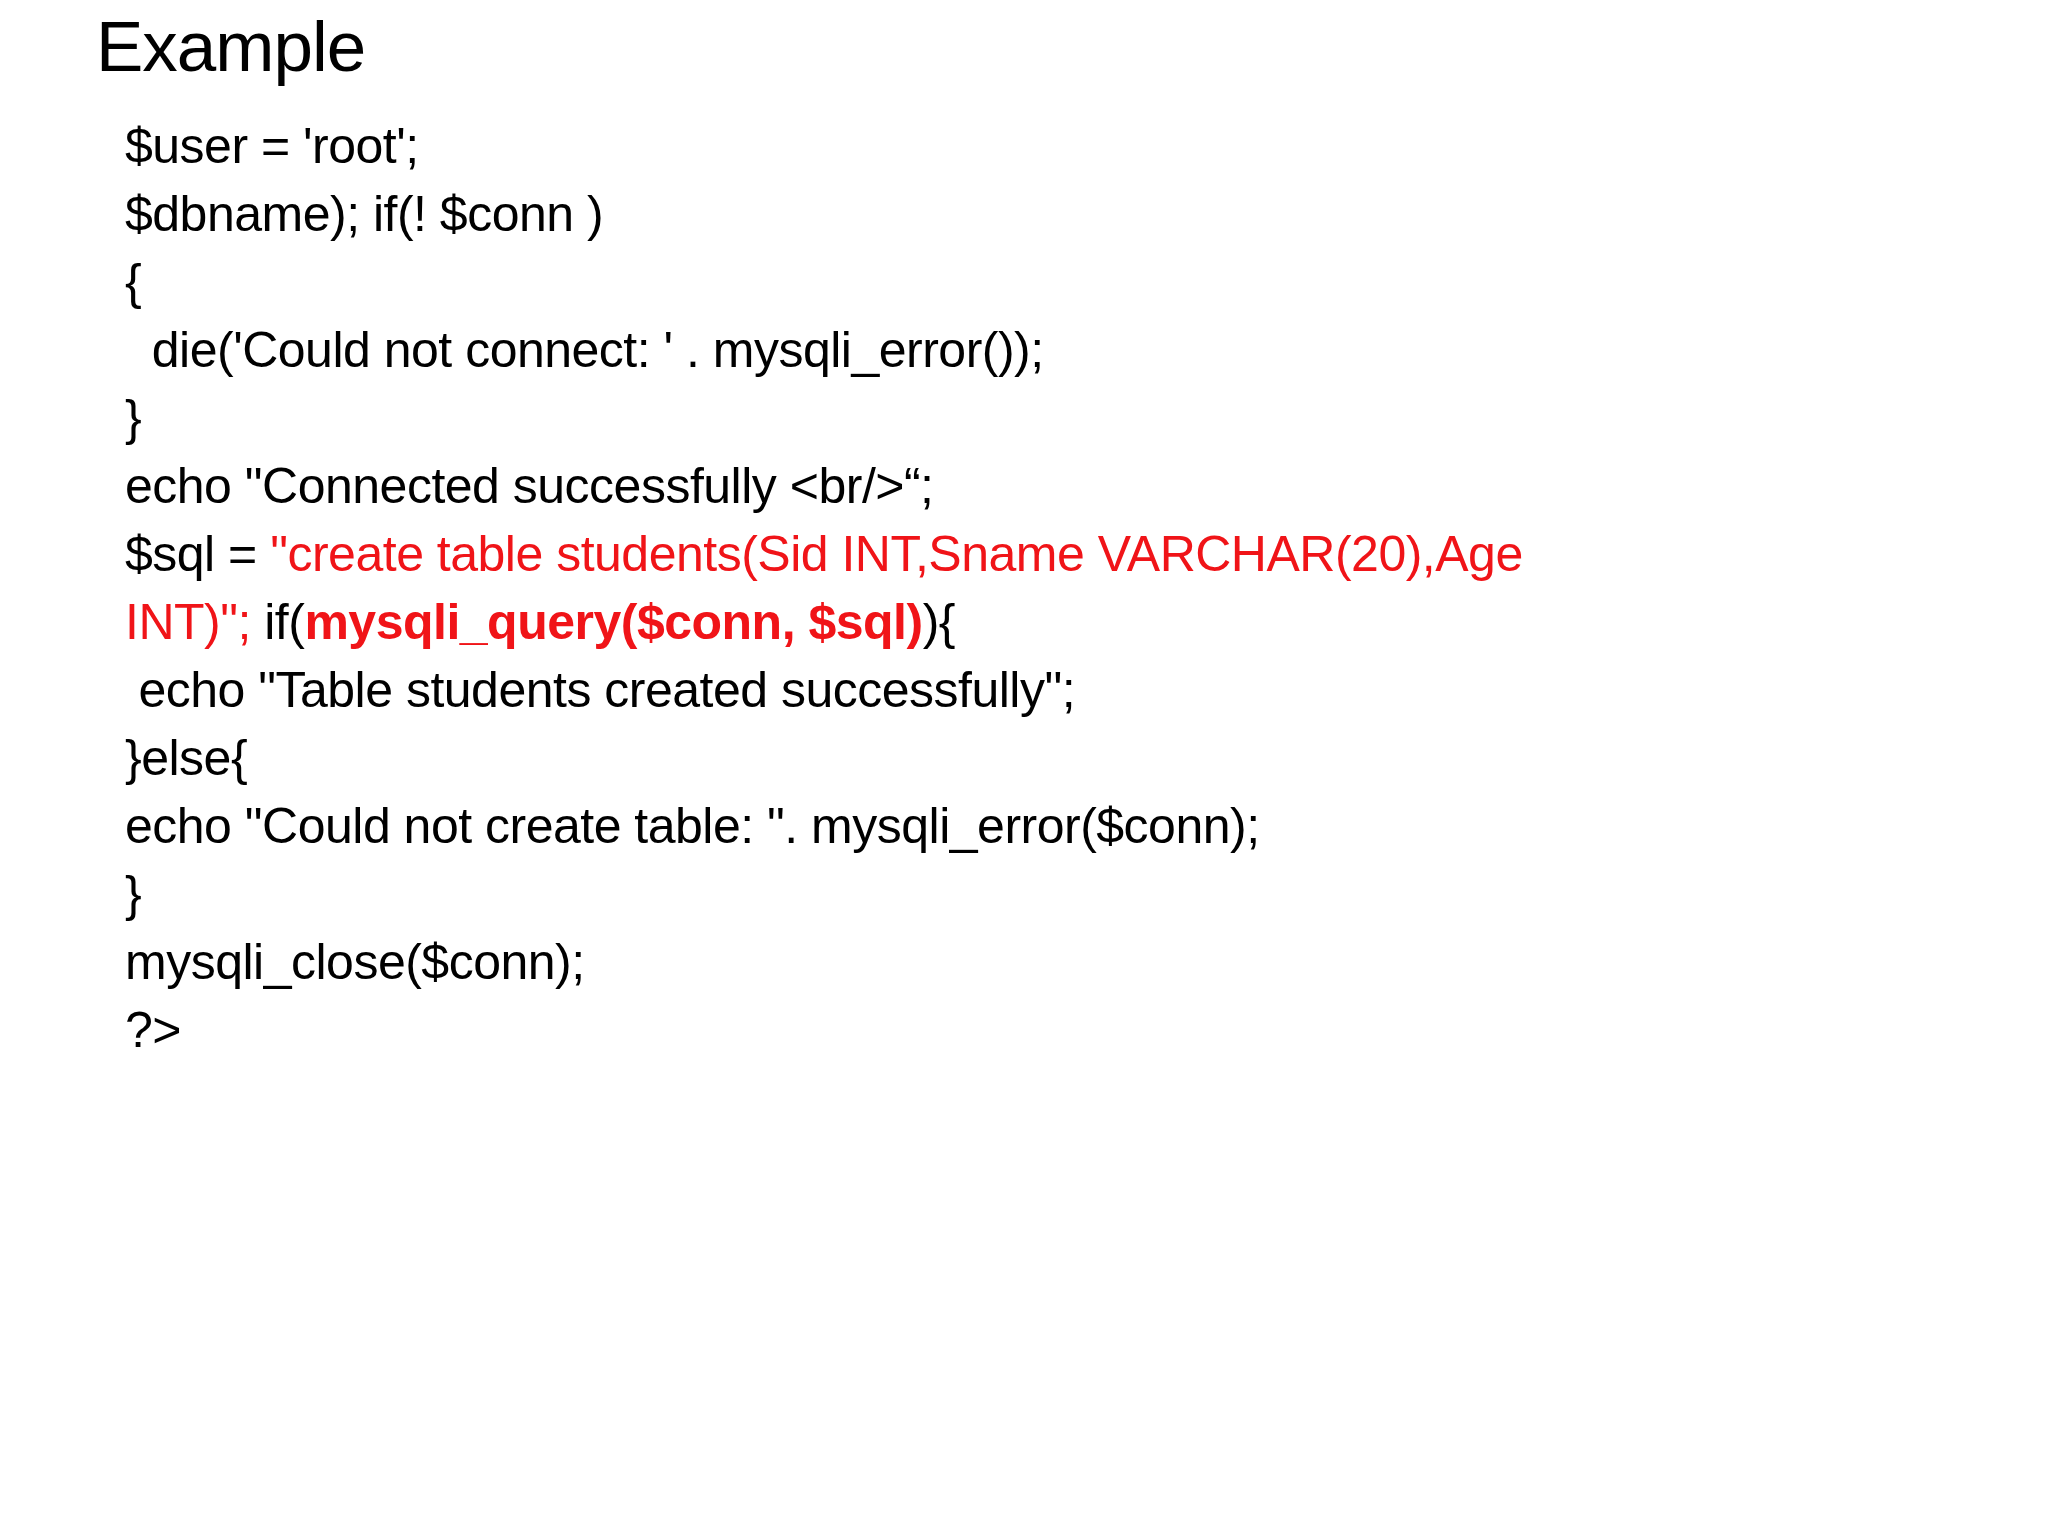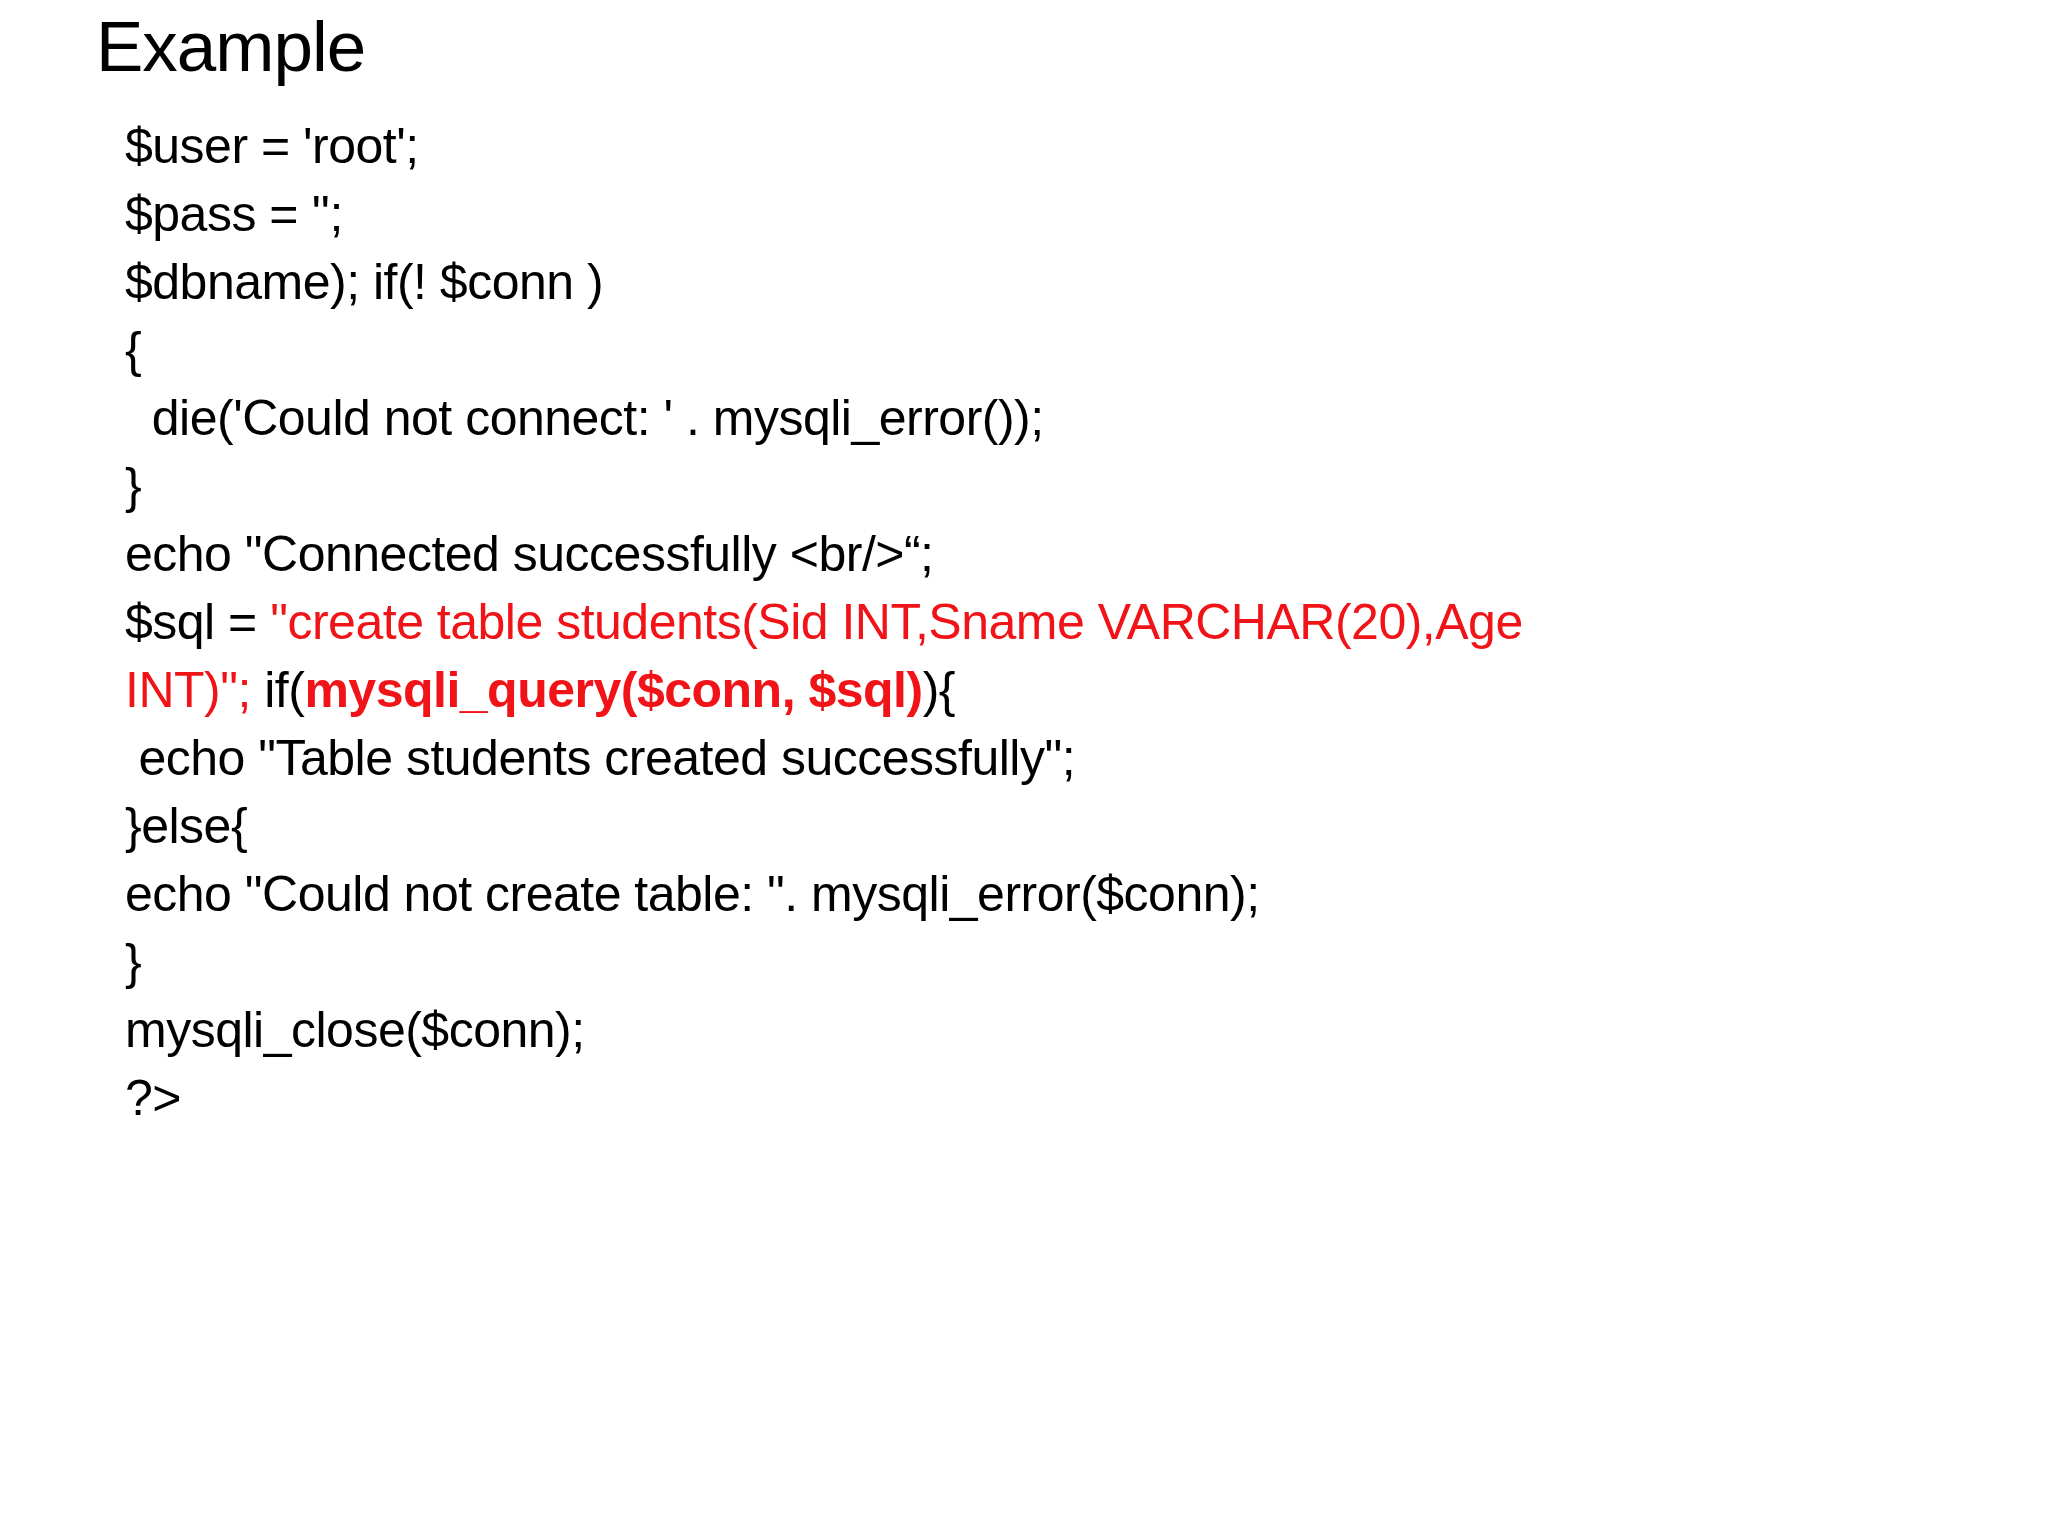--- a/index.html
+++ b/index.html
@@ -54,21 +54,20 @@
   }
 </style>
 </head>
 <body>
 
 <div class="slide">
   <div class="slide-title">Example</div>
 
   <div class="code-block">
       <div class="code-line"><span class="seg-plain">$user = 'root';</span></div>
-      <div class="code-line"><span class="seg-plain">$pass = '';</span></div>
       <div class="code-line"><span class="seg-plain">$dbname); if(! $conn )</span></div>
       <div class="code-line"><span class="seg-plain">{</span></div>
       <div class="code-line"><span class="seg-plain">  die('Could not connect: ' . mysqli_error());</span></div>
       <div class="code-line"><span class="seg-plain">}</span></div>
       <div class="code-line"><span class="seg-plain">echo "Connected successfully &lt;br/&gt;“;</span></div>
       <div class="code-line"><span class="seg-plain">$sql = </span><span class="seg-red">"create table students(Sid INT,Sname VARCHAR(20),Age</span></div>
       <div class="code-line"><span class="seg-red">INT)";</span><span class="seg-plain"> if(</span><span class="seg-redBold">mysqli_query($conn, $sql)</span><span class="seg-plain">){</span></div>
       <div class="code-line"><span class="seg-plain"> echo "Table students created successfully";</span></div>
       <div class="code-line"><span class="seg-plain">}else{</span></div>
       <div class="code-line"><span class="seg-plain">echo "Could not create table: ". mysqli_error($conn);</span></div>

